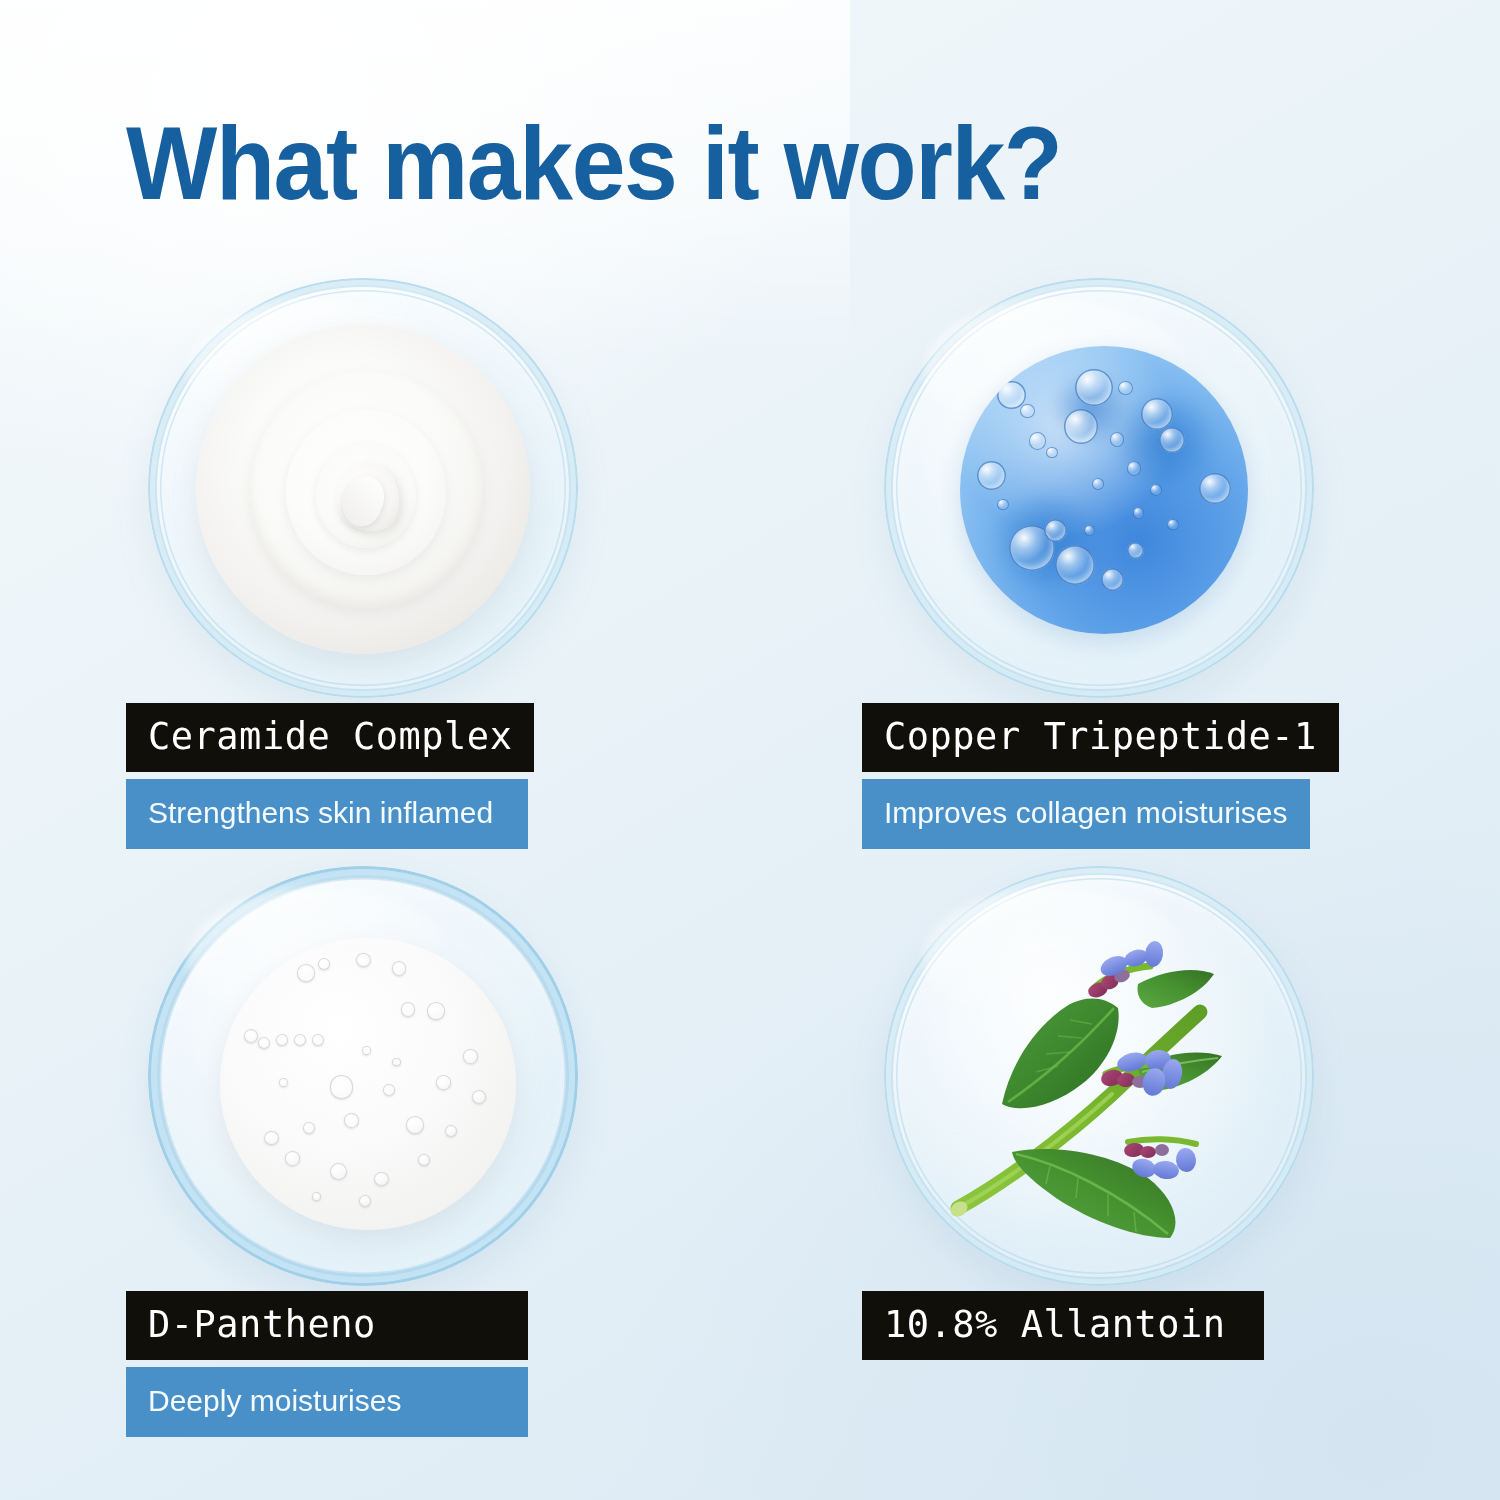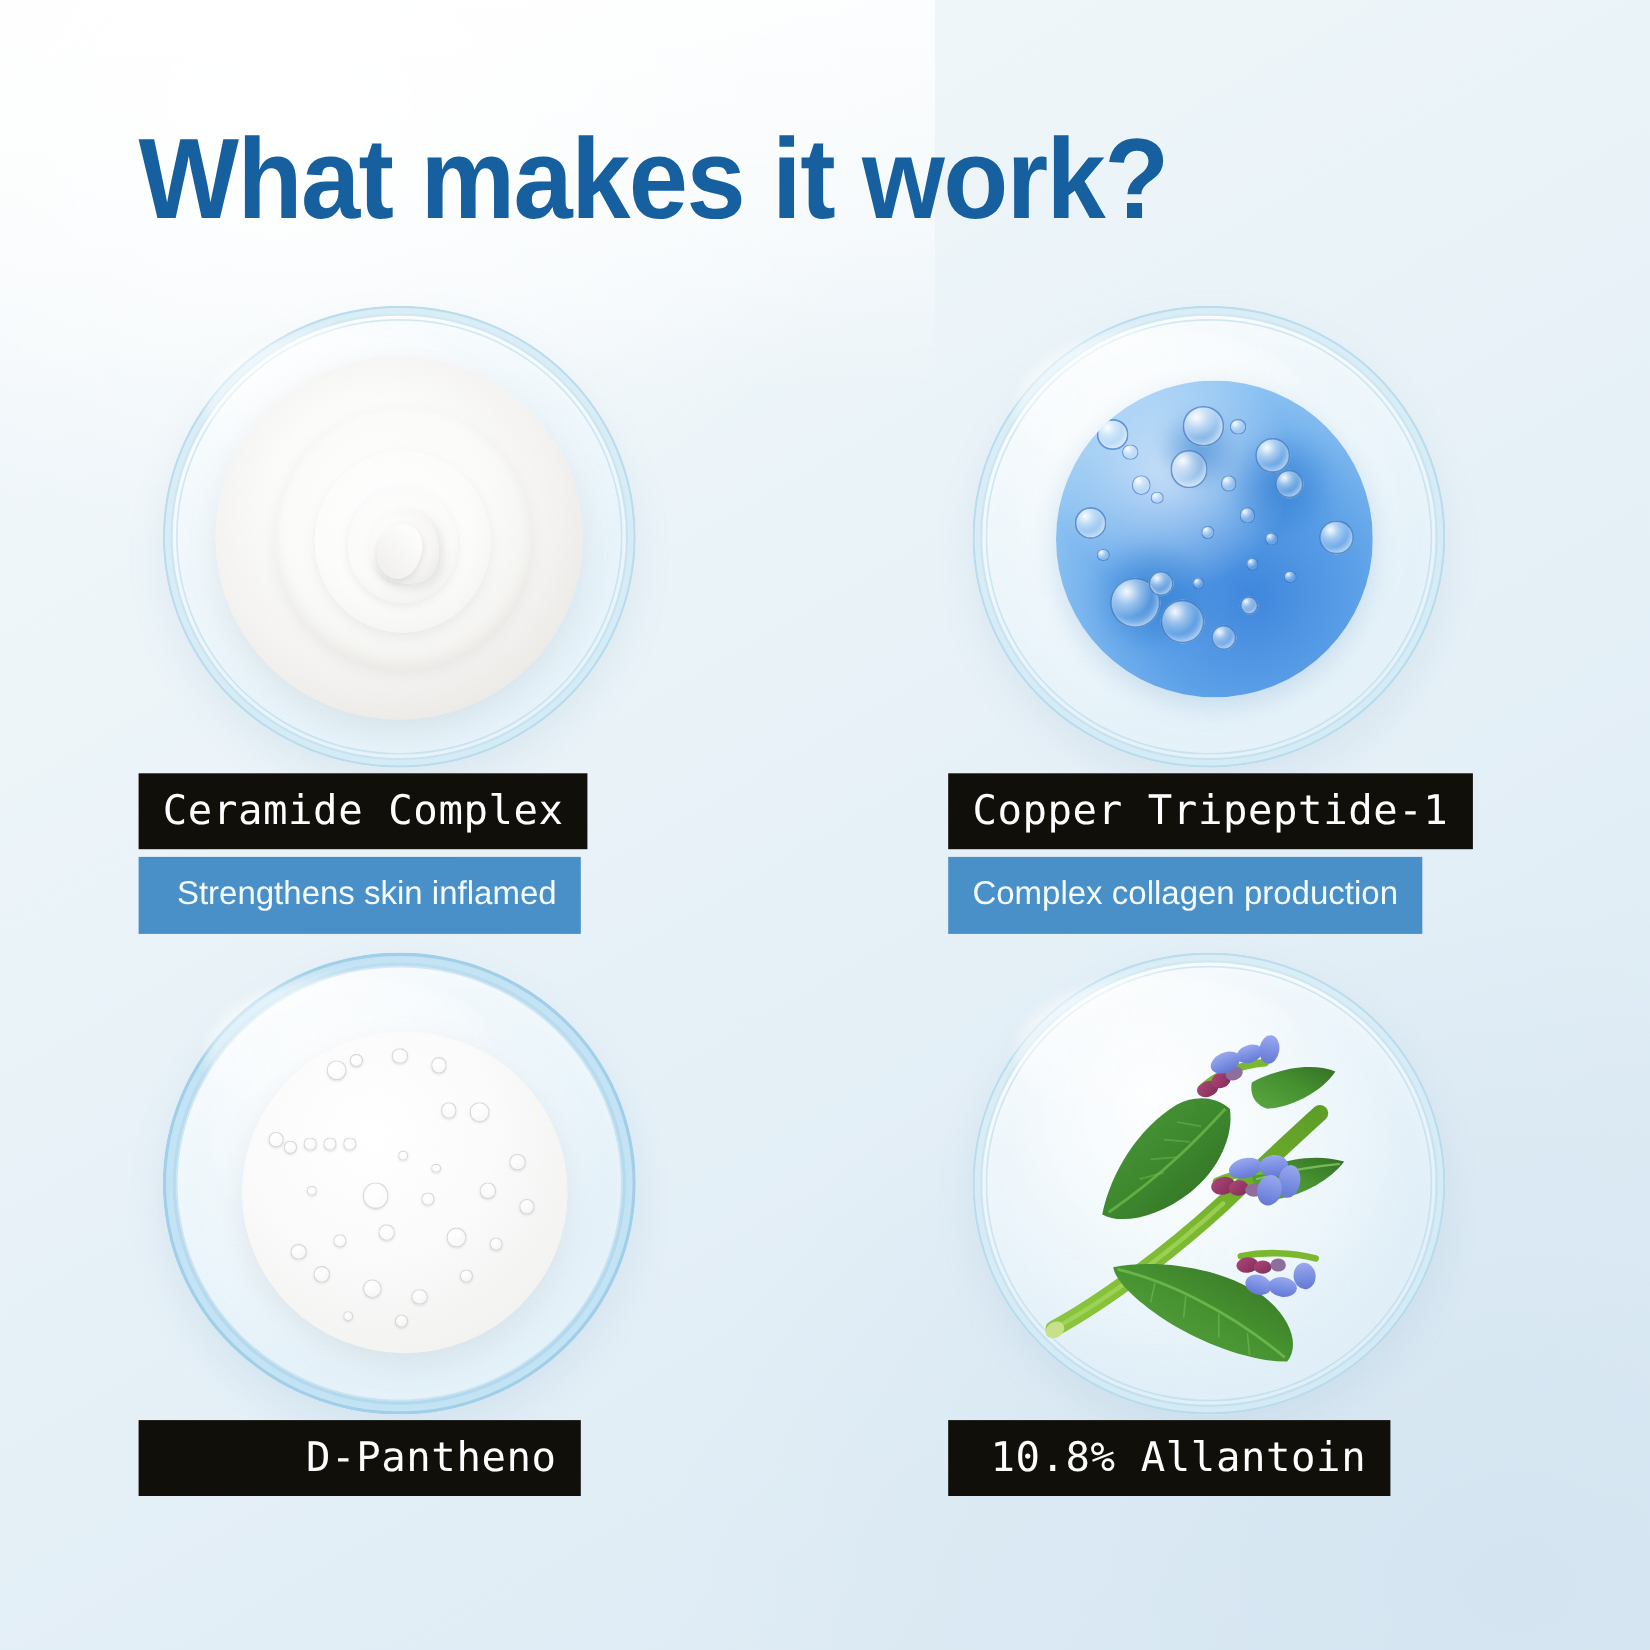--- a/index.html
+++ b/index.html
@@ -167,21 +167,21 @@
     background:
       radial-gradient(circle at 40% 32%, #ffffff 0%, #fbfbfb 40%, #f3f3f2 74%, #ececeb 100%);
     box-shadow:0 10px 26px rgba(140,150,160,.17);
     overflow:hidden;
   }
 
   
   .plant{ position:absolute; left:58px; top:42px; width:320px; height:330px; }
 
   
-  .labels{ position:absolute; left:0;text-align:right; }
+  .labels{ position:absolute; left:0; }
   .labels.top{ top:425px; }
   .label-title{
     display:block;
     background:#100f09;
     color:#ffffff;
     font-family:"DejaVu Sans Mono", monospace;
     font-size:37px;
     line-height:1;
     letter-spacing:.5px;
     padding:15px 22px 17px 22px;
@@ -259,21 +259,21 @@
         <div class="bub small" style="left:21%;top:20%;width:5%;height:5%;"></div>
         <div class="bub small" style="left:55%;top:12%;width:5%;height:5%;"></div>
         <div class="bub small" style="left:60%;top:56%;width:4%;height:4%;"></div>
         <div class="bub small" style="left:72%;top:60%;width:4%;height:4%;"></div>
         <div class="bub small" style="left:13%;top:53%;width:4%;height:4%;"></div>
         <div class="bub small" style="left:43%;top:62%;width:4%;height:4%;"></div>
       </div>
     </div>
     <div class="labels top">
       <span class="label-title">Copper Tripeptide-1</span>
-      <span class="label-sub">Complex collagen production</span>
+      <span class="label-sub">Improves collagen moisturises</span>
     </div>
   </div>
 
   <div class="card bl">
     <div class="dish blue-ring">
       <div class="dish-glass"></div>
       <div class="gelclear">
         <div class="bubw" style="left:46%;top:5%;width:5%;height:5%;"></div>
         <div class="bubw" style="left:26%;top:9%;width:6%;height:6%;"></div>
         <div class="bubw" style="left:33%;top:7%;width:4%;height:4%;"></div>
@@ -301,20 +301,21 @@
         <div class="bubw" style="left:76%;top:64%;width:4%;height:4%;"></div>
         <div class="bubw" style="left:48%;top:37%;width:3%;height:3%;"></div>
         <div class="bubw" style="left:58%;top:41%;width:3%;height:3%;"></div>
         <div class="bubw" style="left:20%;top:48%;width:3%;height:3%;"></div>
         <div class="bubw" style="left:47%;top:88%;width:4%;height:4%;"></div>
         <div class="bubw" style="left:31%;top:87%;width:3%;height:3%;"></div>
       </div>
     </div>
     <div class="labels top">
       <span class="label-title">D-Pantheno</span>
+      <span class="label-sub">Deeply moisturises</span>
     </div>
   </div>
 
   <div class="card br">
     <div class="dish">
       <div class="dish-glass"></div>
       <div class="plant">
         <svg viewBox="0 0 320 330" width="320" height="330">
           <defs>
             <linearGradient id="leafA" x1="0" y1="0" x2="1" y2="1">

